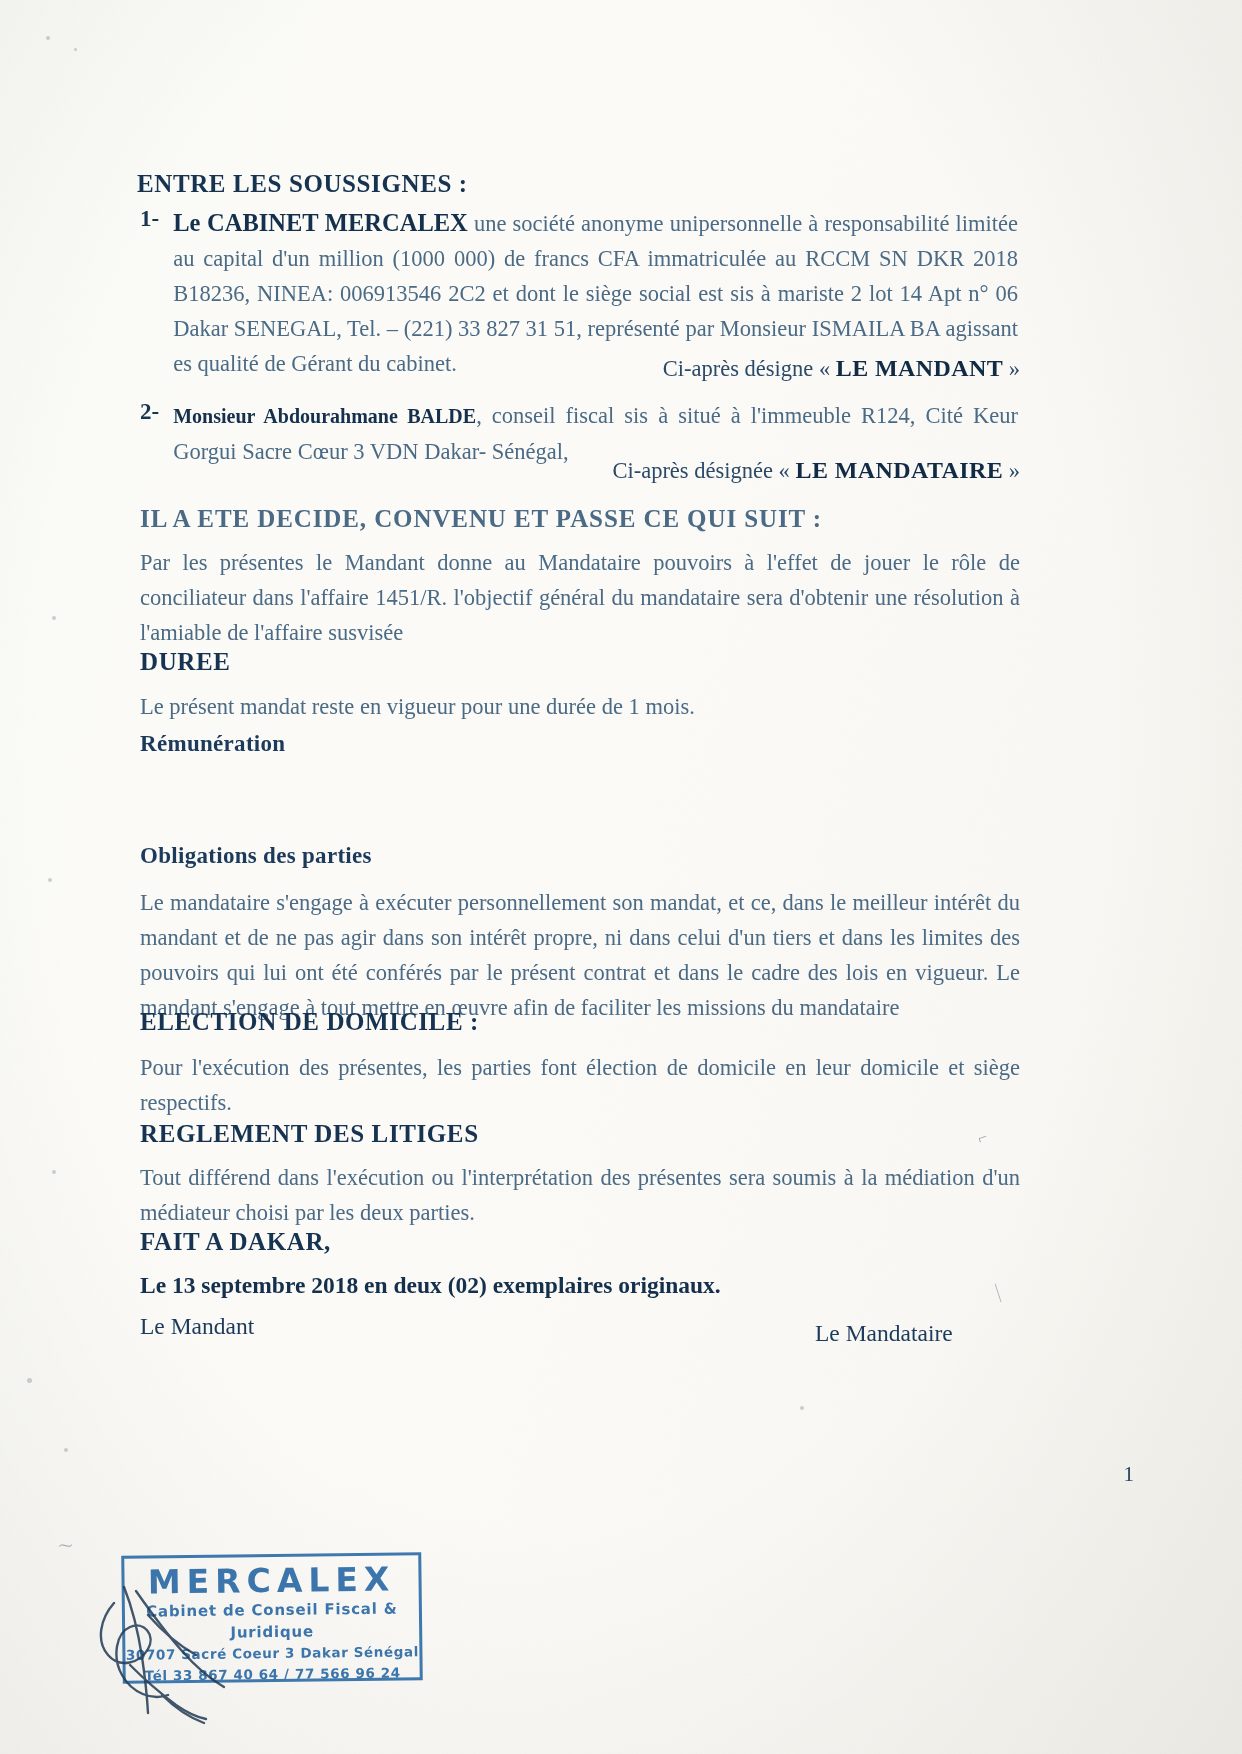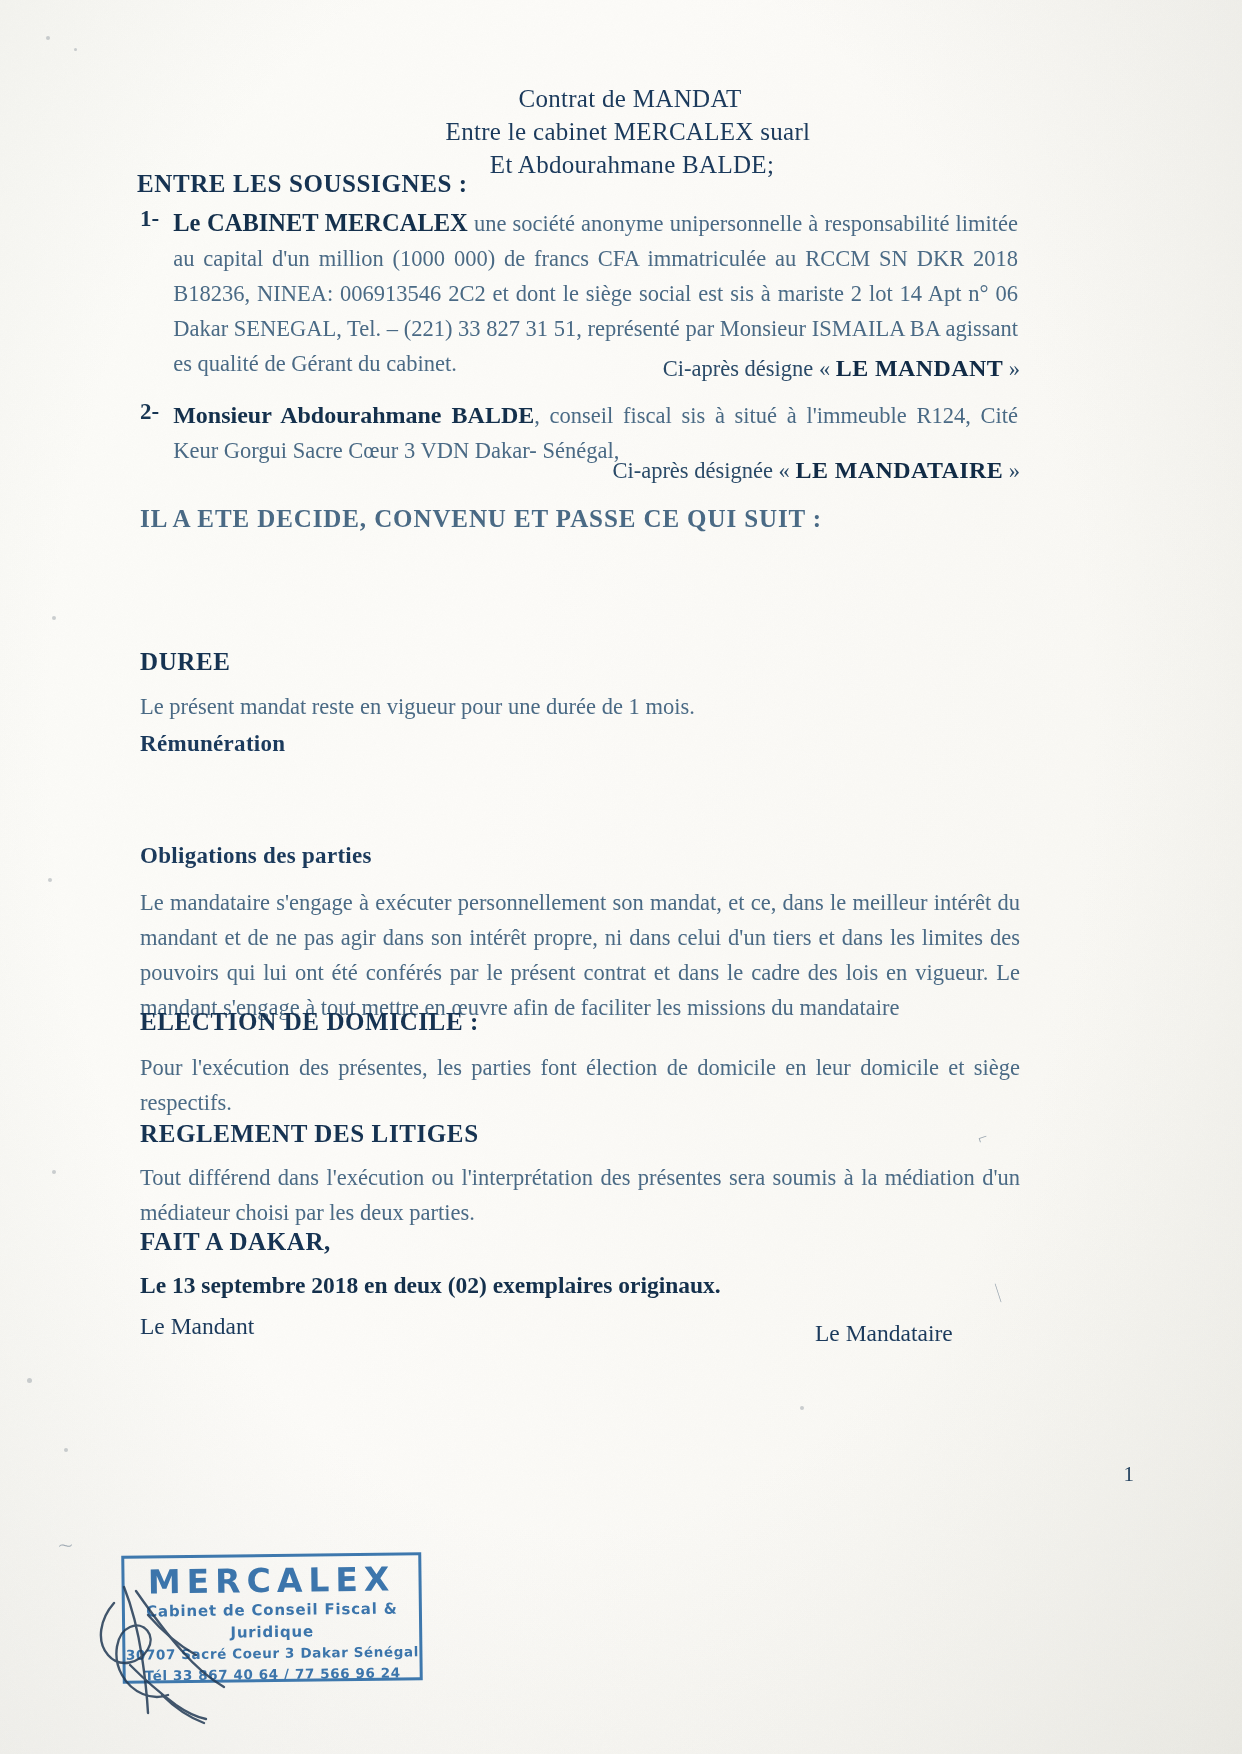--- a/index.html
+++ b/index.html
@@ -176,52 +176,48 @@
         <feComponentTransfer>
             <feFuncA type="linear" slope="0.055"></feFuncA>
           </feComponentTransfer>
       </filter>
     </defs>
     <rect width="1242" height="1754" filter="url(#grain)"></rect>
   </svg>
 
   <div class="content">
 
-    <div class="title-block">
-      <div class="title-line t1">Contrat de MANDAT</div>
-      <div class="title-line t2">Entre le cabinet MERCALEX suarl</div>
-      <div class="title-line t3">Et  Abdourahmane BALDE;</div>
-    </div>
 
     <div class="blk h-section" style="left:137px; top:170px;">ENTRE LES SOUSSIGNES :</div>
 
     <div class="blk numbered" style="left:140px; top:205px; width:878px;">
       <div class="num">1-</div>
       <div class="num-body body-text">
         <span class="bold-name" style="font-size:24.5px;">Le CABINET MERCALEX</span><span class="faded"> une société anonyme unipersonnelle  à responsabilité limitée au  capital d'un million (1000 000) de francs CFA  immatriculée au  RCCM SN DKR 2018 B18236,  NINEA: 006913546 2C2  et dont le siège social est sis à mariste 2 lot 14 Apt n° 06 Dakar SENEGAL,  Tel. – (221) 33 827 31 51, représenté par Monsieur ISMAILA BA agissant es qualité de Gérant du cabinet.</span>
       </div>
     </div>
 
     <div class="blk right-line" style="left:400px; top:355px; width:620px;">
       <span>Ci-après désigne « </span><span class="big">LE MANDANT</span><span> »</span>
     </div>
 
     <div class="blk numbered" style="left:140px; top:398px; width:878px;">
       <div class="num">2-</div>
       <div class="num-body body-text">
-        <span class="bold-name" style="font-size:24px;">Monsieur Abdourahmane BALDE</span><span class="faded">, conseil fiscal sis à situé à l'immeuble R124, Cité Keur Gorgui Sacre Cœur 3 VDN Dakar- Sénégal,</span>
+        <span class="bold-name" style="font-size:20px;">Monsieur Abdourahmane BALDE</span><span class="faded">, conseil fiscal sis à situé à l'immeuble R124, Cité Keur Gorgui Sacre Cœur 3 VDN Dakar- Sénégal,</span>
       </div>
     </div>
 
     <div class="blk right-line" style="left:400px; top:457px; width:620px;">
       <span>Ci-après désignée « </span><span class="big">LE MANDATAIRE</span><span> »</span>
     </div>
 
     <div class="blk h-section faded" style="left:140px; top:505px; letter-spacing:.9px;">IL A ETE DECIDE, CONVENU ET PASSE CE QUI SUIT :</div>
 
+    <div class="blk body-text faded" style="left:140px; top:545px; width:880px;">Par les présentes le Mandant  donne au Mandataire  pouvoirs à l'effet de jouer le rôle de conciliateur dans l'affaire 1451/R. l'objectif général du mandataire sera d'obtenir une résolution à l'amiable de l'affaire susvisée</div>
 
     <div class="blk h-section" style="left:140px; top:648px;">DUREE</div>
     <div class="blk body-text faded" style="left:140px; top:689px; width:880px;">Le présent mandat reste en vigueur pour une durée de  1 mois.</div>
 
     <div class="blk h-sub" style="left:140px; top:731px;">Rémunération</div>
 
     <div class="blk h-sub" style="left:140px; top:843px;">Obligations des parties</div>
     <div class="blk body-text faded" style="left:140px; top:885px; width:880px;">Le mandataire s'engage à exécuter personnellement son mandat, et ce, dans le meilleur intérêt du mandant et de ne pas agir dans son intérêt propre, ni dans celui d'un tiers et dans les limites des pouvoirs qui lui ont été conférés par le présent contrat et dans le cadre des lois en vigueur. Le mandant s'engage à tout mettre en œuvre afin de faciliter les missions du mandataire</div>
 
     <div class="blk h-section" style="left:140px; top:1008px;">ELECTION DE DOMICILE :</div>

